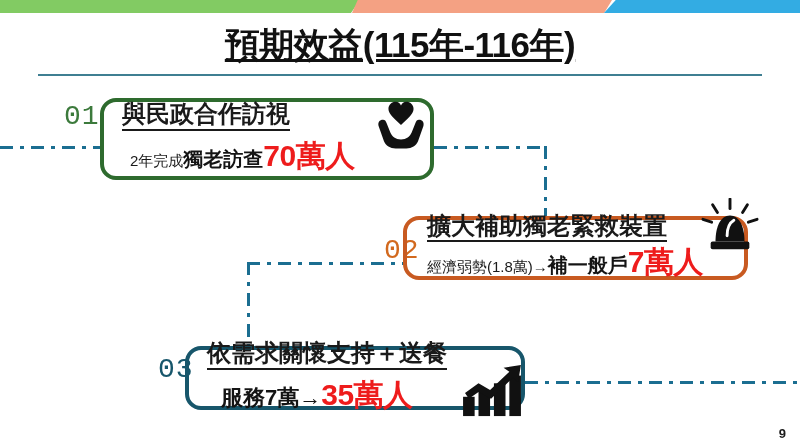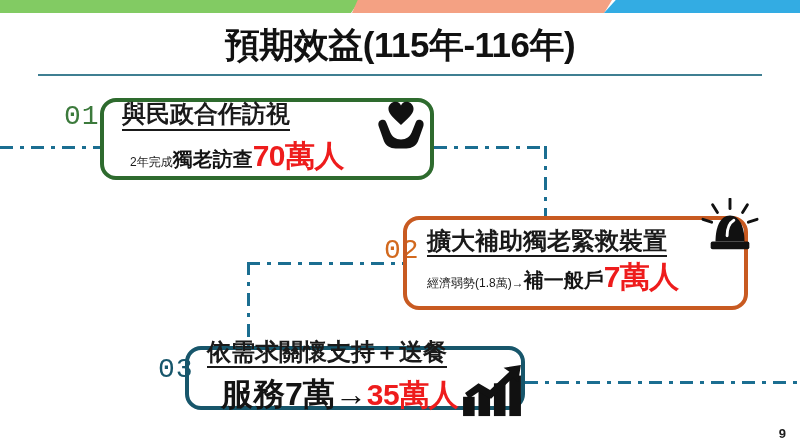--- a/index.html
+++ b/index.html
@@ -52,20 +52,21 @@
   .title {
     position: absolute;
     left: 0; top: 22px;
     width: 800px;
     text-align: center;
     font-size: 35px;
     font-weight: bold;
     letter-spacing: -0.5px;
     color: #111111;
     white-space: nowrap;
+    text-decoration: underline;
   }
   .title-rule {
     position: absolute;
     left: 38px; top: 74px;
     width: 724px; height: 2px;
     background: #3f7f92;
   }
 
   
   .card {
@@ -94,21 +95,21 @@
   }
   .head-text {
     font-size: 24px;
     font-weight: bold;
     color: #1a1a1a;
     border-bottom: 2px solid #1a1a1a;
     line-height: 1.12;
     padding-bottom: 1px;
   }
   .sub-small {
-    font-size: 12px;
+    font-size: 15px;
     color: #1a1a1a;
   }
   .sub-bold {
     font-size: 20px;
     font-weight: bold;
     color: #141414;
   }
   .sub-red {
     font-size: 30px;
     font-weight: bold;
@@ -130,21 +131,21 @@
   #card1 {
     left: 100px; top: 98px;
     width: 334px; height: 82px;
     border: 4px solid #2e6b2e;
   }
   #num1 { left: 64px; top: 101px; color: #3c7a3c; }
 
   
   #card2 {
     left: 403px; top: 216px;
-    width: 345px; height: 94px;
+    width: 345px; height: 64px;
     border: 4px solid #c85a21;
   }
   #num2 { left: 384px; top: 235px; color: #d2691e; }
 
   
   #card3 {
     left: 185px; top: 346px;
     width: 340px; height: 64px;
     border: 4px solid #17566b;
   }
@@ -258,21 +259,21 @@
   </div>
 
   <div class="num" id="num3" style="color: rgb(23, 86, 107);">03</div>
   <div class="card" id="card3" style="border-color: rgb(23, 86, 107);">
     <div class="card-inner" style="padding-left:18px;">
       <div class="line1">
         <span class="head-text">依需求關懷支持＋送餐</span>
       </div>
       <div class="line2" style="padding-left:14px; margin-top:5px;">
         <span class="sub-small"></span>
-        <span class="sub-bold" style="font-size:32px;">服務7萬→</span>
+        <span class="sub-bold" style="font-size:22px;">服務7萬→</span>
         <span class="sub-red">35萬人</span>
       </div>
     </div>
 
     <div class="icon" style="left:272px; top:14px; width:62px; height:54px;">
       <svg viewBox="0 0 64 56" width="62" height="54">
         <rect x="2" y="34" width="12" height="20" fill="#111111"></rect>
         <rect x="18" y="28" width="12" height="26" fill="#111111"></rect>
         <rect x="34" y="20" width="12" height="34" fill="#111111"></rect>
         <rect x="50" y="12" width="12" height="42" fill="#111111"></rect>

